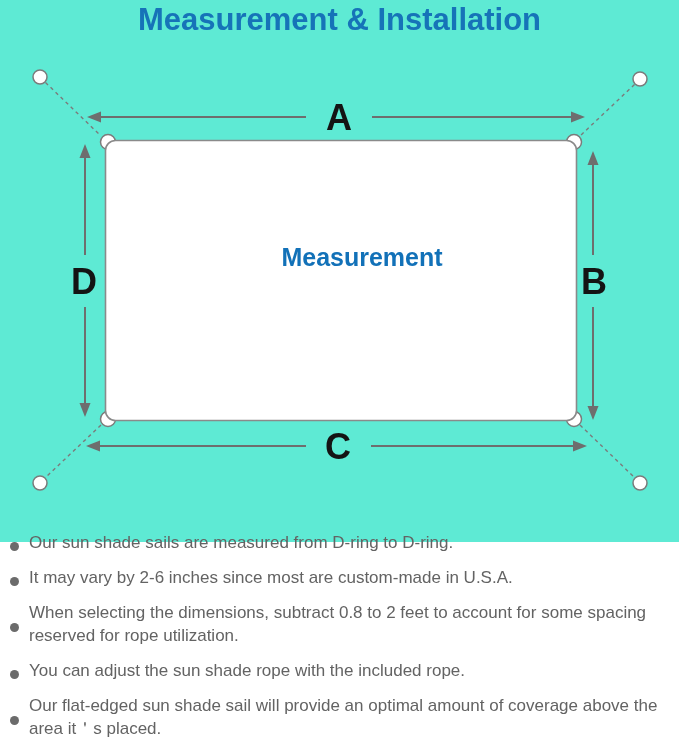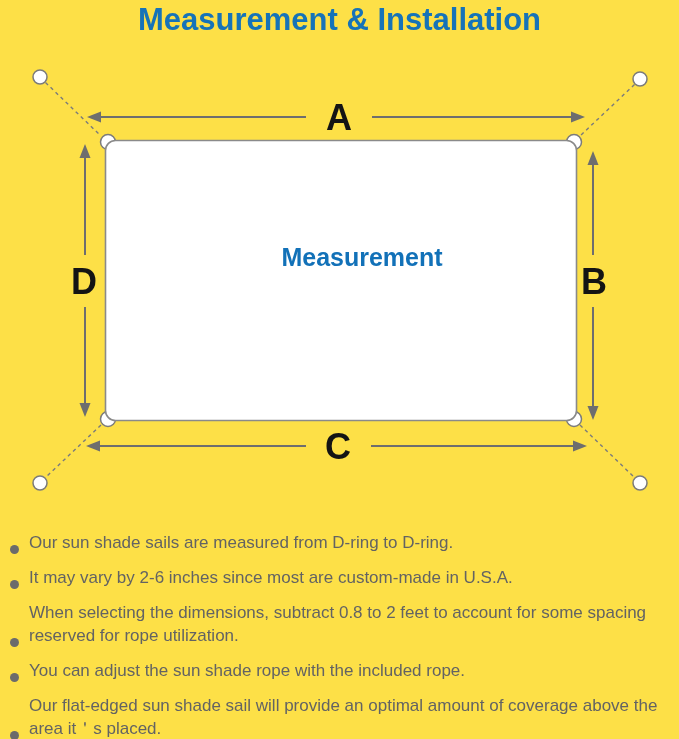--- a/index.html
+++ b/index.html
@@ -4,22 +4,22 @@
 <style>
   * { margin: 0; padding: 0; box-sizing: border-box; }
   html, body { background: #ffffff; }
   body {
     font-family: "Liberation Sans", sans-serif;
     width: 679px; height: 739px;
     overflow: hidden;
   }
   .page {
     position: relative;
-    width: 679px; height: 739px;
-    background: #fde047;
+    width: 679px; height: 542px;
+    background: #5eead4;
   }
   .title {
     position: absolute;
     top: 2px; left: 0; right: 0;
     text-align: center;
     font-size: 31px;
     font-weight: bold;
     letter-spacing: 0px;
     color: #1673b8;
   }
@@ -58,21 +58,21 @@
     font-size: 15.5px;
     color: #2b7abc;
   }
   .notes {
     position: absolute;
     top: 531px; left: 10px; right: 5px;
     list-style: none;
   }
   .notes li {
     display: flex;
-    align-items: flex-end;
+    align-items: center;
     gap: 10px;
     margin-bottom: 12px;
     font-size: 17px;
     line-height: 23px;
     color: #636363;
   }
   .notes .dot {
     flex: none;
     width: 9px; height: 9px;
     border-radius: 50%;

